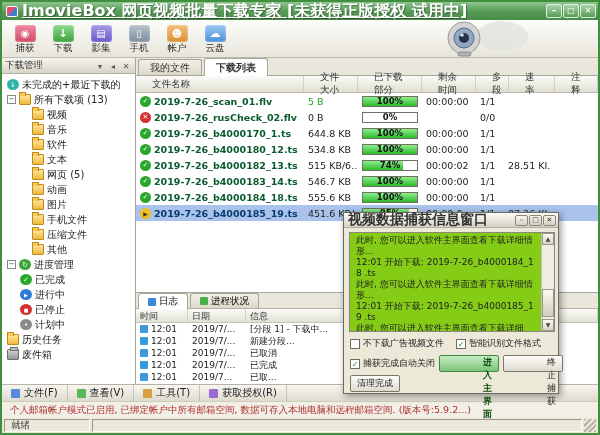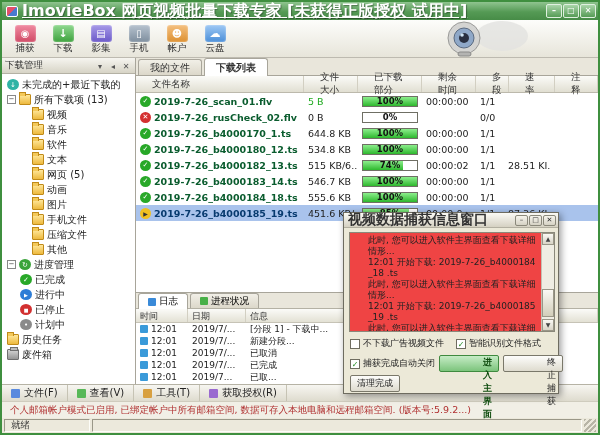--- a/index.html
+++ b/index.html
@@ -112,21 +112,21 @@
   .sb-rest { flex:1; }
   .sb-grip { width:12px; background:
     repeating-linear-gradient(135deg,#b8b5a6 0 2px,transparent 2px 4px); }
 
   
   .dialog { position:absolute; left:341px; top:210px; width:216px; height:182px; background:#ece9d8; border:1px solid #6e6c60; box-shadow:2px 2px 7px rgba(0,0,0,.4); z-index:50; }
   .dlg-titlebar { height:15px; background:linear-gradient(#fbfaf5,#d5d1c2); border-bottom:1px solid #b2afa0; display:flex; align-items:center; padding:0 2px 0 4px; }
   .dlg-title { flex:1; font-size:14px; font-weight:bold; color:#333; white-space:nowrap; overflow:hidden; }
   .dlg-btn { width:13px; height:11px; margin-left:1px; background:linear-gradient(#f6f4ec,#d6d2c4); border:1px solid #8a887a; border-radius:2px; font-size:7px; line-height:9px; text-align:center; color:#333; }
   .g-min::after{content:"–";} .g-max::after{content:"□";} .g-x::after{content:"✕";}
-  .dlg-log { position:absolute; left:5px; top:19px; width:206px; height:100px; background:#ef4444; border:1px solid #8a887a; font-size:9px; line-height:11px; color:#222; padding:2px 16px 2px 18px; overflow:hidden; }
+  .dlg-log { position:absolute; left:5px; top:19px; width:206px; height:100px; background:#84cc16; border:1px solid #8a887a; font-size:9px; line-height:11px; color:#222; padding:2px 16px 2px 6px; overflow:hidden; }
   .dlg-line { word-break:break-all; }
   .dlg-scroll { position:absolute; right:0; top:0; bottom:0; width:13px; background:#efede3; border-left:1px solid #c4c1b2; display:flex; flex-direction:column; }
   .ds-up,.ds-down { height:12px; background:linear-gradient(#faf9f4,#d8d4c6); border:1px solid #9a9788; font-size:6px; text-align:center; line-height:10px; color:#444; }
   .ds-up::after{content:"▲";} .ds-down::after{content:"▼";}
   .ds-space { flex:1; position:relative; }
   .ds-thumb { position:absolute; left:0; right:0; bottom:2px; height:28px; background:linear-gradient(#faf9f4,#d2ceba); border:1px solid #9a9788; }
   .dlg-row { position:absolute; left:6px; right:9px; display:flex; align-items:center; }
   .r1 { top:124px; } .r2 { top:142px; } .r3 { top:162px; }
   .cb { display:flex; align-items:center; gap:3px; font-size:9px; color:#222; white-space:nowrap; }
   .cb1 { width:106px; } .cb3 { width:106px; }

